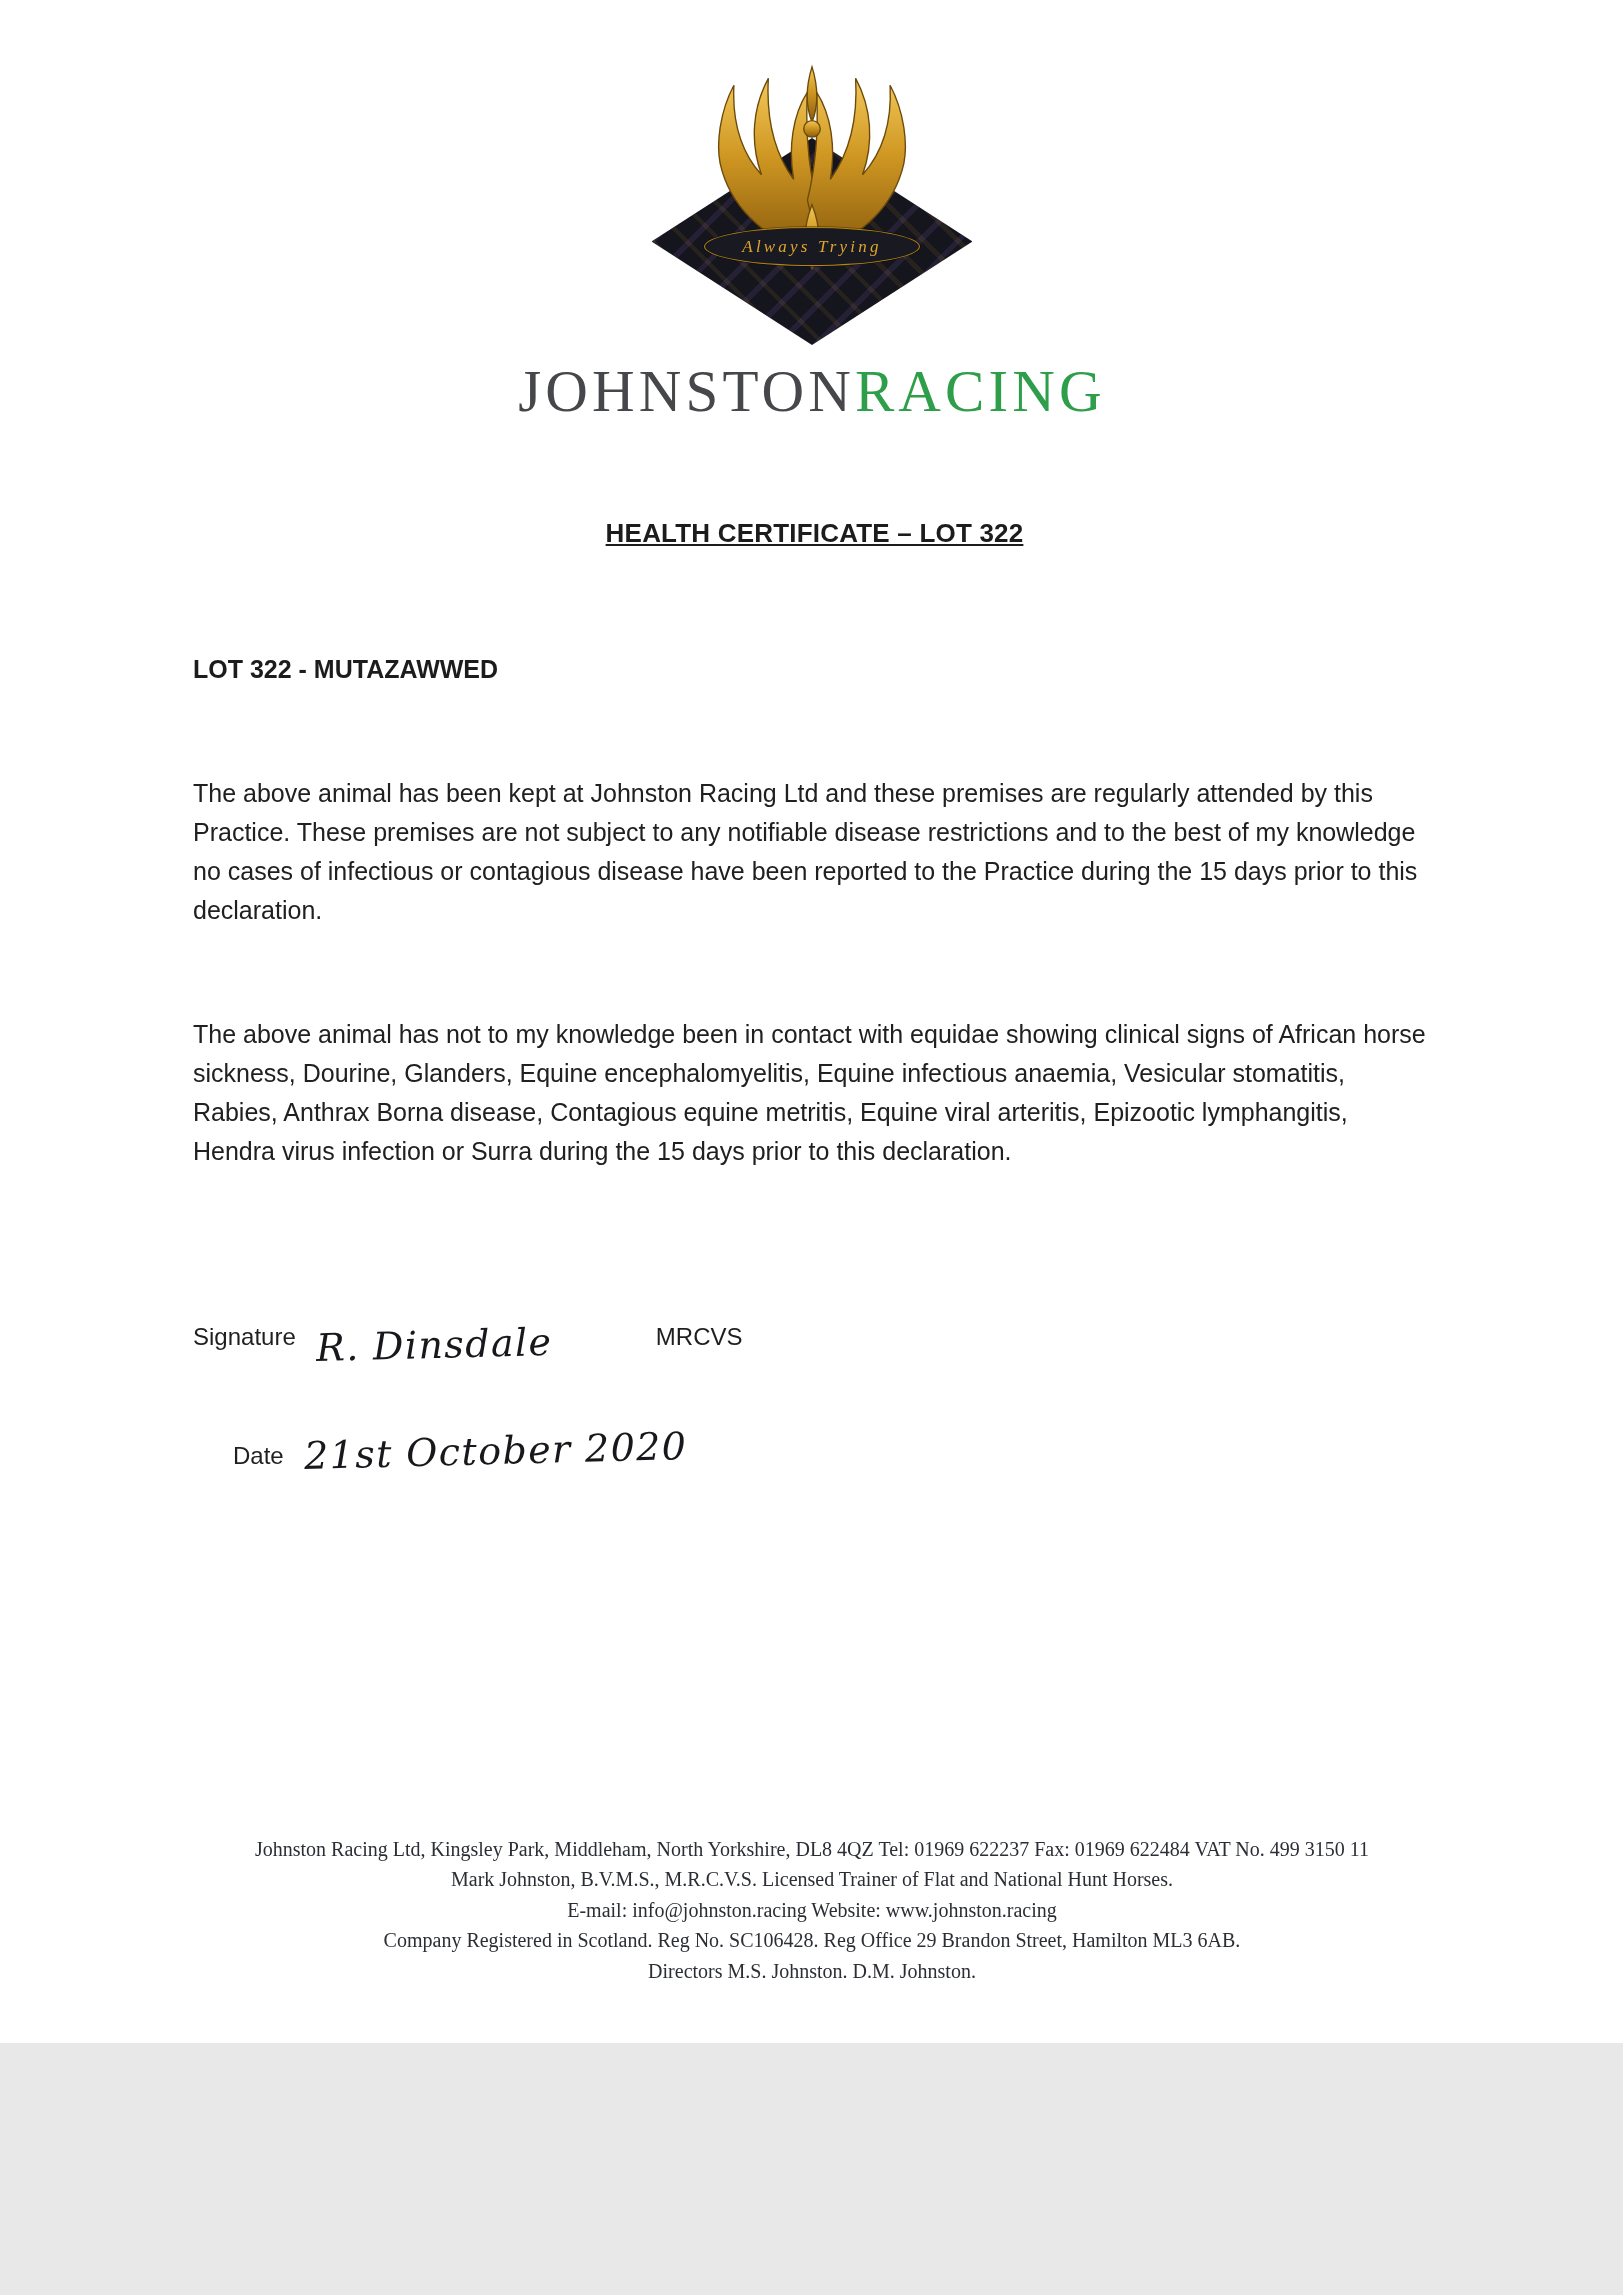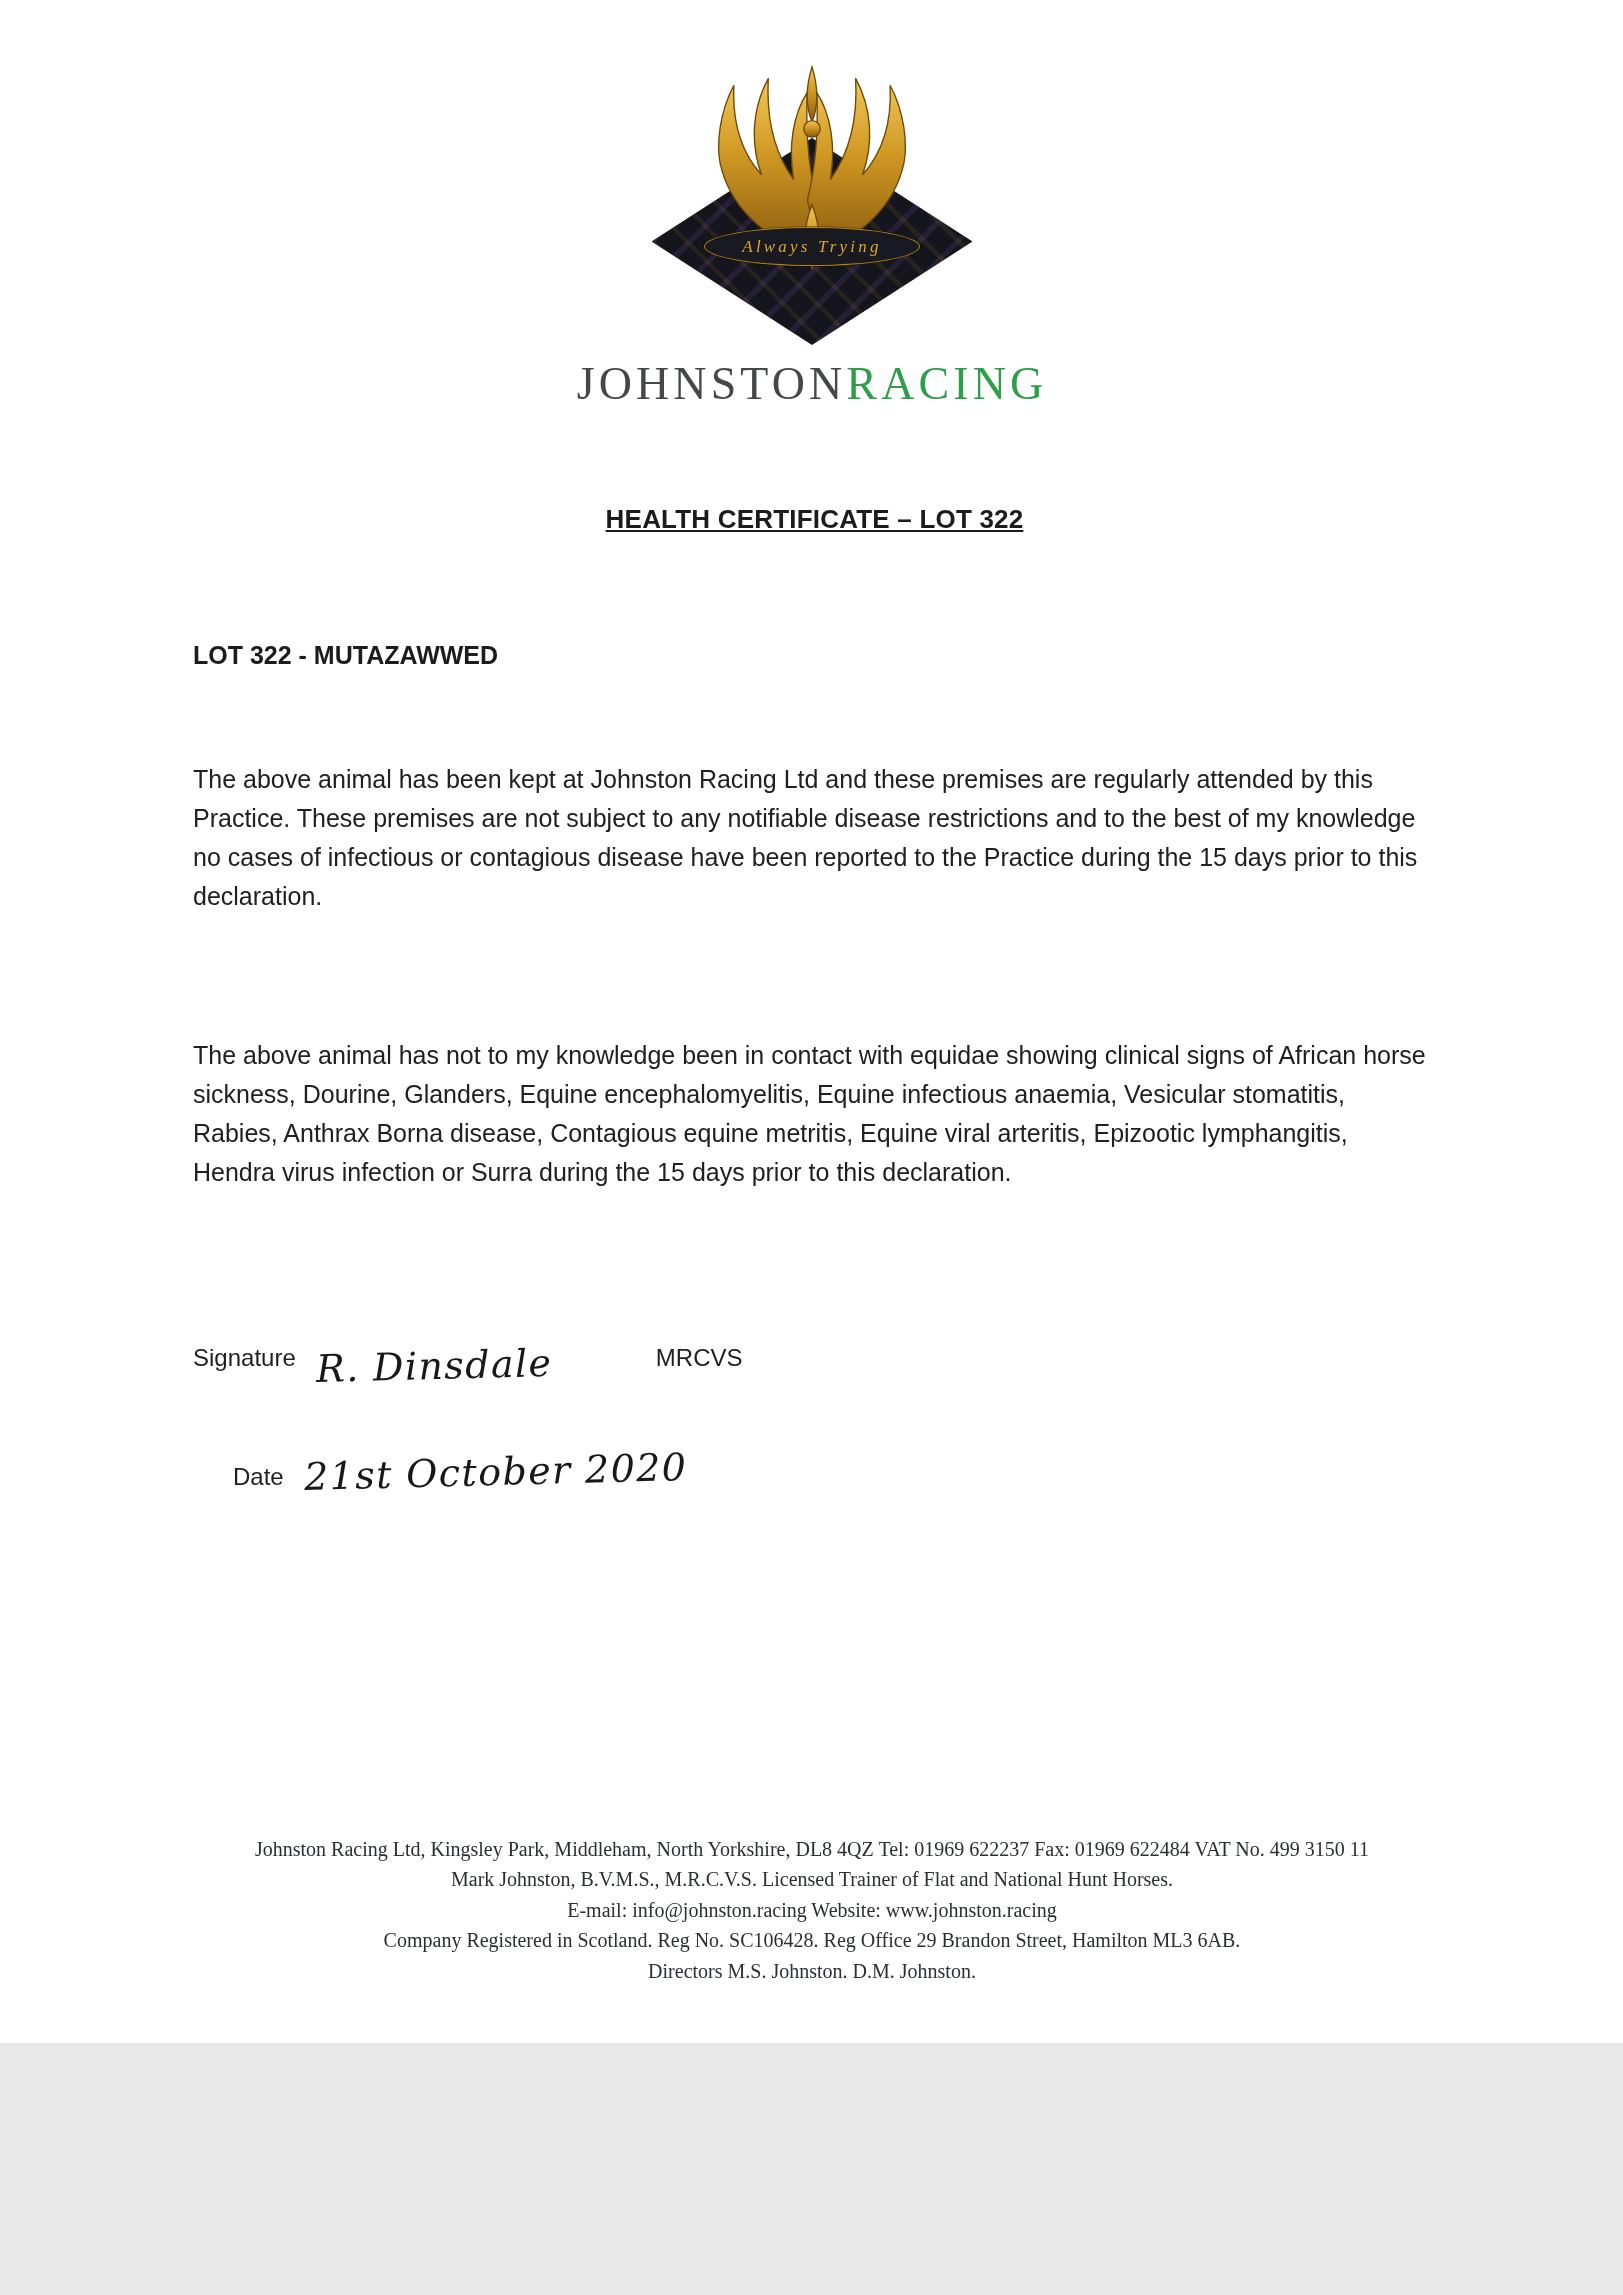--- a/index.html
+++ b/index.html
@@ -56,21 +56,21 @@
     font-family: "Liberation Serif", serif;
     font-style: italic;
     font-size: 17px;
     letter-spacing: 3.2px;
     white-space: nowrap;
   }
   .wordmark {
     text-align: center;
     margin-top: 8.3px;
     font-family: "Liberation Serif", serif;
-    font-size: 46px;
+    font-size: 59px;
     letter-spacing: 4.1px;
     line-height: 1.1;
     white-space: nowrap;
   }
   .wordmark .wm-primary { color: #45474a; }
   .wordmark .wm-secondary { color: #2f9e4b; }
 
   
   .content {
     padding: 0 188px 0 193px;
@@ -90,21 +90,21 @@
     font-weight: 700;
     color: #1c1c1c;
   }
   .para {
     margin-top: 90px;
     font-size: 25px;
     line-height: 1.56;
     color: #202020;
     max-width: 1258px;
   }
-  .para + .para { margin-top: 120px; }
+  .para + .para { margin-top: 85px; }
 
   .sig-row {
     margin-top: 152px;
     display: flex;
     align-items: flex-start;
   }
   .sig-label, .date-label, .mrcvs {
     font-size: 24px;
     color: #1f1f1f;
   }

